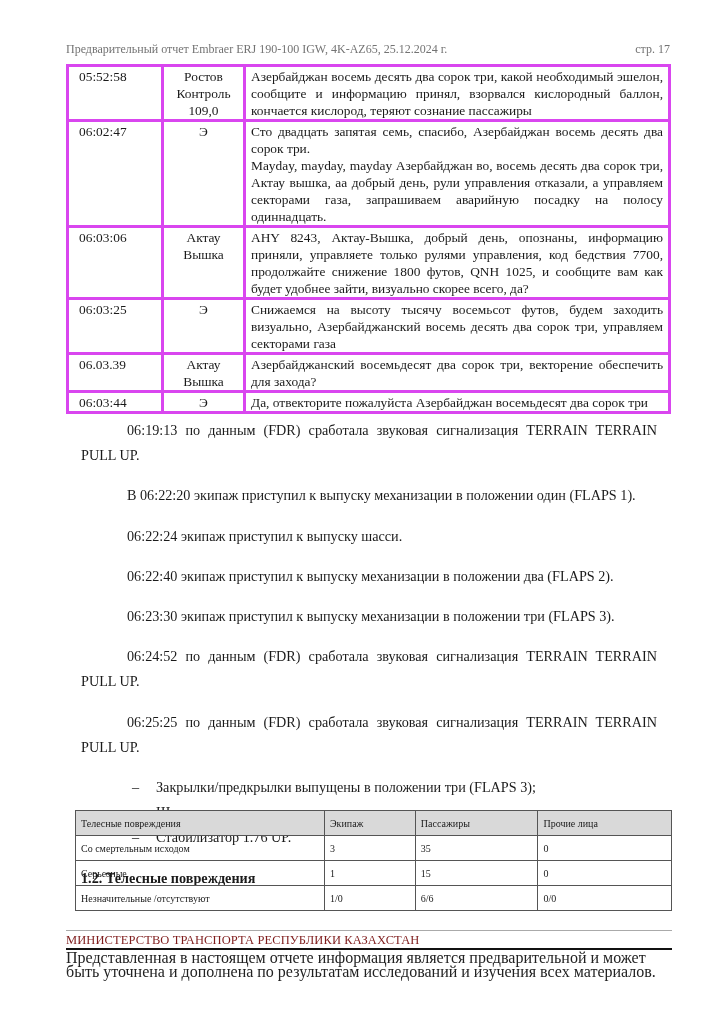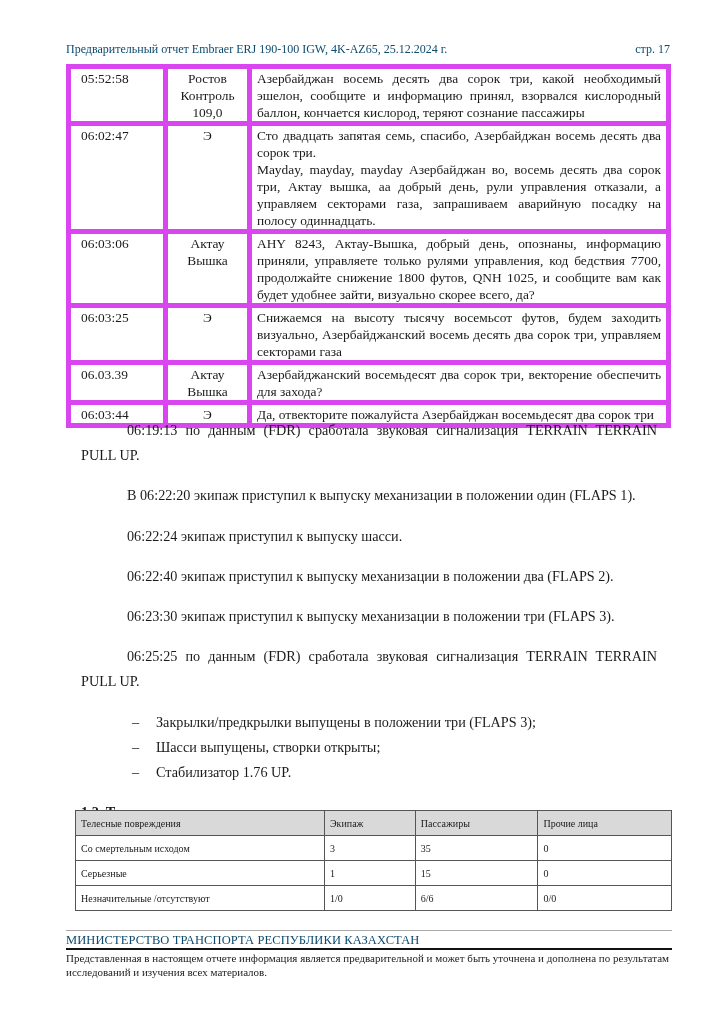--- a/index.html
+++ b/index.html
@@ -2,27 +2,27 @@
 <html><head>
 <meta charset="utf-8">
 <style>
   html, body { margin: 0; padding: 0; background: #ffffff; }
   body {
     width: 724px; height: 1024px; position: relative; overflow: hidden;
     font-family: "Liberation Serif", "DejaVu Serif", serif; color: #1a1a1a;
   }
   .page-header {
     position: absolute; left: 66px; top: 42px; width: 604px;
-    font-size: 12px; color: #0c4a6e; display: flex; justify-content: space-between;
+    font-size: 12px; color: #737373; display: flex; justify-content: space-between;
   }
   table.transcript {
     position: absolute; left: 66px; top: 64px; width: 605px;
     border-collapse: collapse; font-size: 13.4px; line-height: 17px;
   }
-  table.transcript td { border: 5px solid #d946ef; vertical-align: top; padding: 1px 5px 0 5px; }
+  table.transcript td { border: 3px solid #d946ef; vertical-align: top; padding: 1px 5px 0 5px; }
   table.transcript td.time { width: 77px; padding-left: 10px; }
   table.transcript td.who { width: 75px; text-align: center; padding: 1px 2px 0 2px; }
   table.transcript td.msg { text-align: justify; padding-left: 5px; padding-right: 5px; margin-left: 26px; }
   .msg p { margin: 0; }
   .body-text {
     position: absolute; left: 66px; top: 403px; width: 606px;
     font-size: 14.2px; line-height: 25.2px;
   }
   .body-text p { margin: 15px; text-align: justify; }
   .body-text p.indent { text-indent: 46px; }
@@ -35,25 +35,25 @@
     border-collapse: collapse; font-size: 10px;
   }
   table.injuries th, table.injuries td {
     border: 1px solid #555; height: 24px; padding: 0 5px; font-weight: normal;
   }
   table.injuries th { background: #d9d9d9; }
   table.injuries th.c1, table.injuries td.c1 { text-align: left; width: 238px; }
   table.injuries th.cx, table.injuries td.cx { text-align: left; }
   .footer-rule-thin { position: absolute; left: 66px; top: 930px; width: 606px; height: 1px; background: #aaa; }
   .footer-ministry {
-    position: absolute; left: 66px; top: 933px; font-size: 12.5px; color: #0c4a6e; letter-spacing: 0.1px;
+    position: absolute; left: 66px; top: 933px; font-size: 12.5px; color: #7f1d1d; letter-spacing: 0.1px;
   }
   .footer-rule-thick { position: absolute; left: 66px; top: 948px; width: 606px; height: 2px; background: #111; }
   .footer-note {
-    position: absolute; left: 66px; top: 951px; width: 608px; font-size: 11px; line-height: 14px; color: #222;
+    position: absolute; left: 66px; top: 951px; width: 608px; font-size: 16px; line-height: 14px; color: #222;
   }
 </style>
 </head>
 <body>
 
 <div class="page-header">
   <span>Предварительный отчет Embraer ERJ 190-100 IGW, 4K-AZ65, 25.12.2024 г.</span>
   <span>стр. 17</span>
 </div>
 
@@ -104,20 +104,21 @@
       </tr>
     </tbody>
 </table>
 
 <div class="body-text">
   <p class="indent">06:19:13 по данным (FDR) сработала звуковая сигнализация TERRAIN TERRAIN PULL UP.</p>
   <p class="indent">В 06:22:20 экипаж приступил к выпуску механизации в положении один (FLAPS 1).</p>
   <p class="indent">06:22:24 экипаж приступил к выпуску шасси.</p>
   <p class="indent">06:22:40 экипаж приступил к выпуску механизации в положении два (FLAPS 2).</p>
   <p class="indent">06:23:30 экипаж приступил к выпуску механизации в положении три (FLAPS 3).</p>
+  <p class="indent">06:24:52 по данным (FDR) сработала звуковая сигнализация TERRAIN TERRAIN PULL UP.</p>
   <p class="indent">06:25:25 по данным (FDR) сработала звуковая сигнализация TERRAIN TERRAIN PULL UP.</p>
   <ul class="bullets">
     <li><span class="dash">–</span><span>Закрылки/предкрылки выпущены в положении три (FLAPS 3);</span></li>
     <li><span class="dash">–</span><span>Шасси выпущены, створки открыты;</span></li>
     <li><span class="dash">–</span><span>Стабилизатор 1.76 UP.</span></li>
   </ul>
   <p class="section-heading">1.2. Телесные повреждения</p>
 </div>
 
 <table class="injuries">

